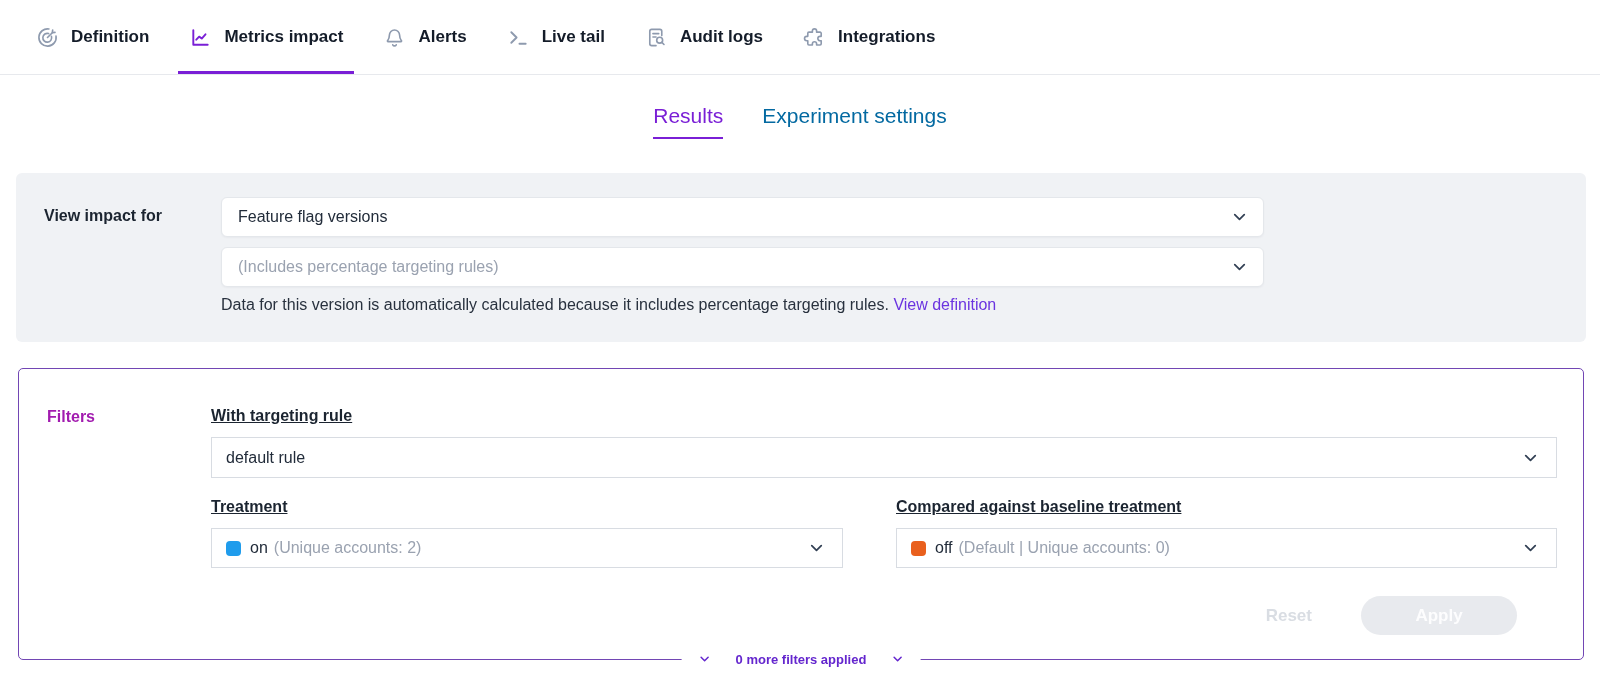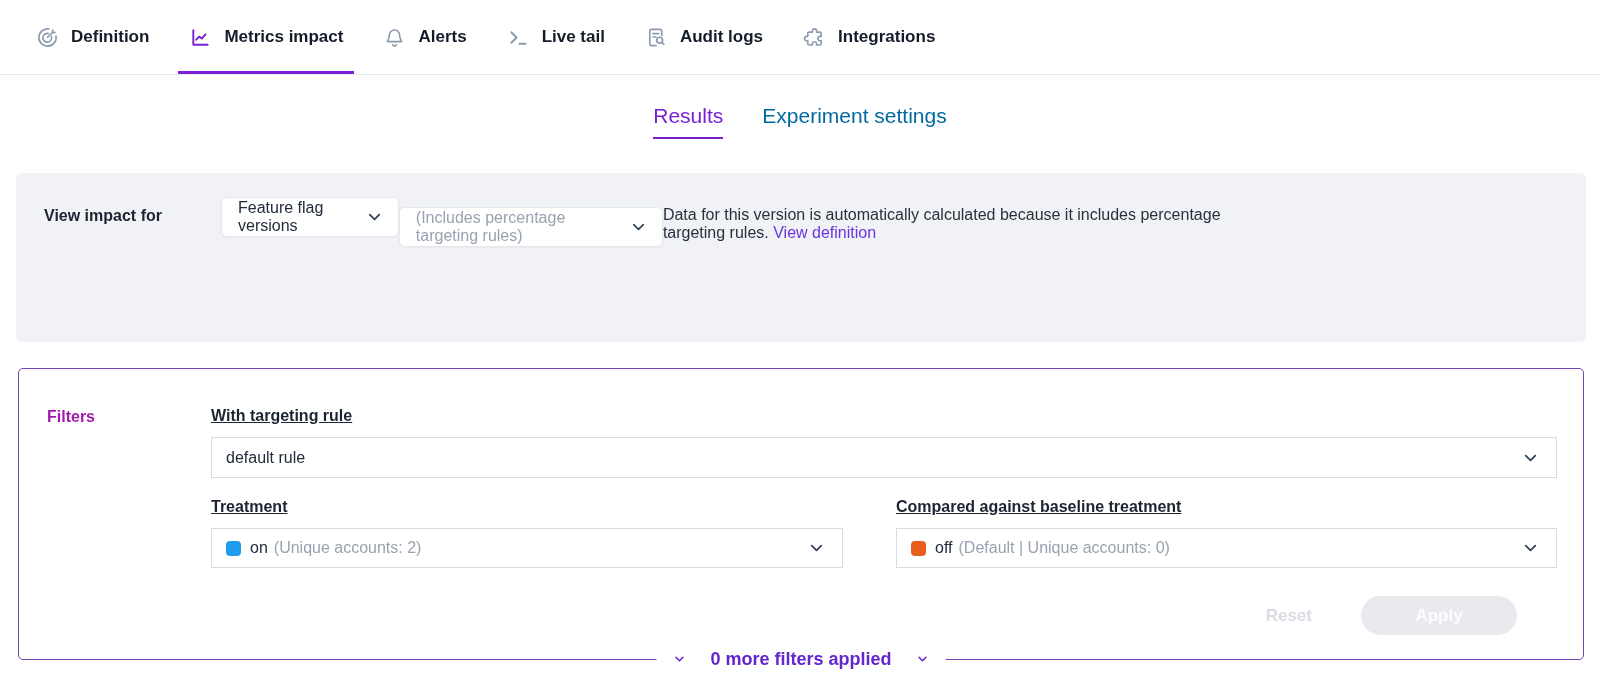--- a/index.html
+++ b/index.html
@@ -21,21 +21,21 @@
   .subtabs { position:absolute; top:104px; left:0; width:100%;
     display:flex; justify-content:center; gap:39px; }
   .subtab { font-size:21px; color:#0369a1; cursor:pointer; padding-bottom:9px; }
   .subtab.active { color:var(--accent); border-bottom:2.5px solid var(--accent); }
 
   
   .impact-panel { position:absolute; left:16px; top:173px; width:1570px; height:169px;
     background:#f0f2f5; border-radius:6px; padding:24px 28px; }
   .impact-grid { display:grid; grid-template-columns:169px 1043px; column-gap:8px; }
   .impact-label { font-size:16px; font-weight:700; color:#1b2430; padding-top:10px; }
-  .impact-controls { display:flex; flex-direction:row; }
+  .impact-controls { display:flex; flex-direction:column; }
   .selectbox { position:relative; background:#fff; border:1px solid #e4e7eb; border-radius:6px;
     height:40px; display:flex; align-items:center; padding:0 44px 0 16px; font-size:16px;
     color:#222c3a; cursor:pointer; box-shadow:0 1px 2px rgba(20,30,50,.04); }
   .selectbox + .selectbox { margin-top:10px; }
   .selectbox .chev { position:absolute; right:14px; top:50%; transform:translateY(-50%); display:flex; }
   .muted { color:var(--gray-text); }
   .impact-note { margin-top:9px; font-size:16px; color:#28313e; }
   .impact-note a { color:var(--link); text-decoration:none; cursor:pointer; }
 
   
@@ -48,21 +48,21 @@
   .f-select .chev { position:absolute; right:16px; top:50%; transform:translateY(-50%); display:flex; }
   .swatch { width:15px; height:15px; border-radius:4px; margin-right:9px; flex:0 0 auto; }
   .val { margin-right:6px; }
   .btn-row { position:absolute; right:66px; top:227px; display:flex; align-items:center; gap:49px; }
   .reset-btn { font-size:17px; font-weight:700; color:#d9dde3; background:none; border:none; cursor:default; }
   .apply-btn { width:156px; height:39px; border-radius:20px; border:none; background:#e8eaee;
     color:#fdfdfe; font-size:17px; font-weight:700; cursor:default; font-family:inherit; }
   .more-filters { position:absolute; left:50%; bottom:-12px; transform:translateX(-50%);
     background:#fff; padding:0 16px; height:24px; display:flex; align-items:center; gap:24px;
     cursor:pointer; white-space:nowrap; }
-  .more-filters .txt { font-size:18px; font-weight:700; color:#6426ce; }
+  .more-filters .txt { font-size:13px; font-weight:700; color:#6426ce; }
   .more-filters .chev { display:flex; }
 </style>
 </head>
 <body>
 
 <div class="page">
 
   <div class="topnav">
 
     <div class="nav-tab">

